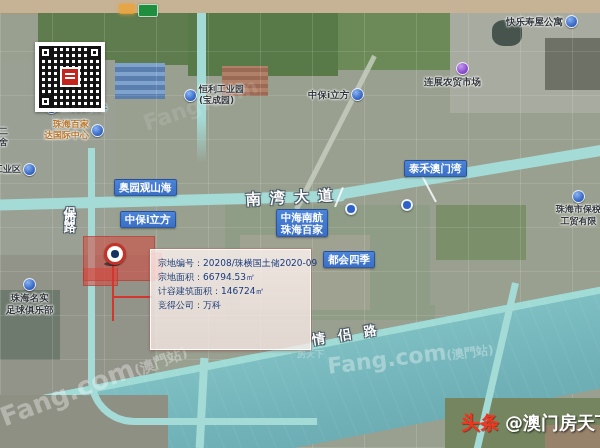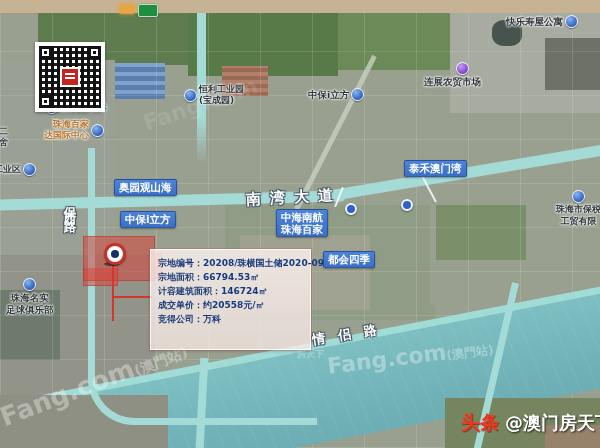--- a/index.html
+++ b/index.html
@@ -46,21 +46,21 @@
   .parcel{background:rgba(214,70,60,.55);border:1px solid rgba(185,40,30,.45);z-index:4}
   .redline{background:#d3362c;z-index:5}
   .pin{z-index:9;width:16px;height:16px;border-radius:50%;background:#fff;
     border:3px solid #c23328;box-shadow:0 1px 2px rgba(0,0,0,.4)}
   .pin-core{position:absolute;left:4px;top:4px;width:8px;height:8px;border-radius:50%;background:#15335e}
   .pin-shadow{z-index:8;width:16px;height:4px;border-radius:50%;background:rgba(20,28,40,.6)}
   .card{z-index:9;left:150px;top:249px;width:152px;height:93px;padding:6px 0 0 7px;
     background:linear-gradient(rgba(255,244,242,.8),rgba(251,234,231,.74));
     border:1px solid rgba(255,255,255,.85);box-shadow:0 0 0 1px rgba(205,90,80,.3),0 1px 3px rgba(0,0,0,.25)}
   .card-row{display:flex;white-space:nowrap;height:14px;align-items:center;
-    font-size:9px;font-weight:bold;color:#1d3e78}
+    font-size:9px;font-weight:normal;color:#1d3e78}
   .card-row .v{color:#17397e}
   
   .wm{z-index:6;color:rgba(255,255,255,.34);font-weight:bold;white-space:nowrap}
   .wm .site{font-size:.55em;letter-spacing:0}
   .badge{z-index:10;display:flex;align-items:center;gap:6px;white-space:nowrap}
   .badge .hl{font-size:19px;font-weight:900;color:#f5331d;text-shadow:1px 1px 0 rgba(110,20,10,.55)}
   .badge .ac{font-size:18px;font-weight:900;color:#fff;text-shadow:1px 1px 2px rgba(0,0,0,.75)}
   
   .qr{z-index:10;left:35px;top:42px;width:70px;height:70px;background:#fff;padding:4px;box-sizing:border-box;
     box-shadow:0 1px 3px rgba(0,0,0,.4)}
@@ -144,24 +144,20 @@
       </div>
     <div class="card-row">
         <span>宗地面积：</span>
         <span class="v">66794.53㎡</span>
       </div>
     <div class="card-row">
         <span>计容建筑面积：</span>
         <span class="v">146724㎡</span>
       </div>
     <div class="card-row">
-        <span>成交单价：</span>
-        <span class="v">约20558元/㎡</span>
-      </div>
-    <div class="card-row">
         <span>竞得公司：</span>
         <span class="v">万科</span>
       </div>
   </div>
 
   <div class="abs pill" style="left:114px;top:179px">奥园观山海</div>
   <div class="abs pill" style="left:120px;top:211px">中保i立方</div>
   <div class="abs pill" style="left:404px;top:160px">泰禾澳门湾</div>
   <div class="abs pill" style="left:276px;top:209px">
     <div class="ln">中海南航</div>

